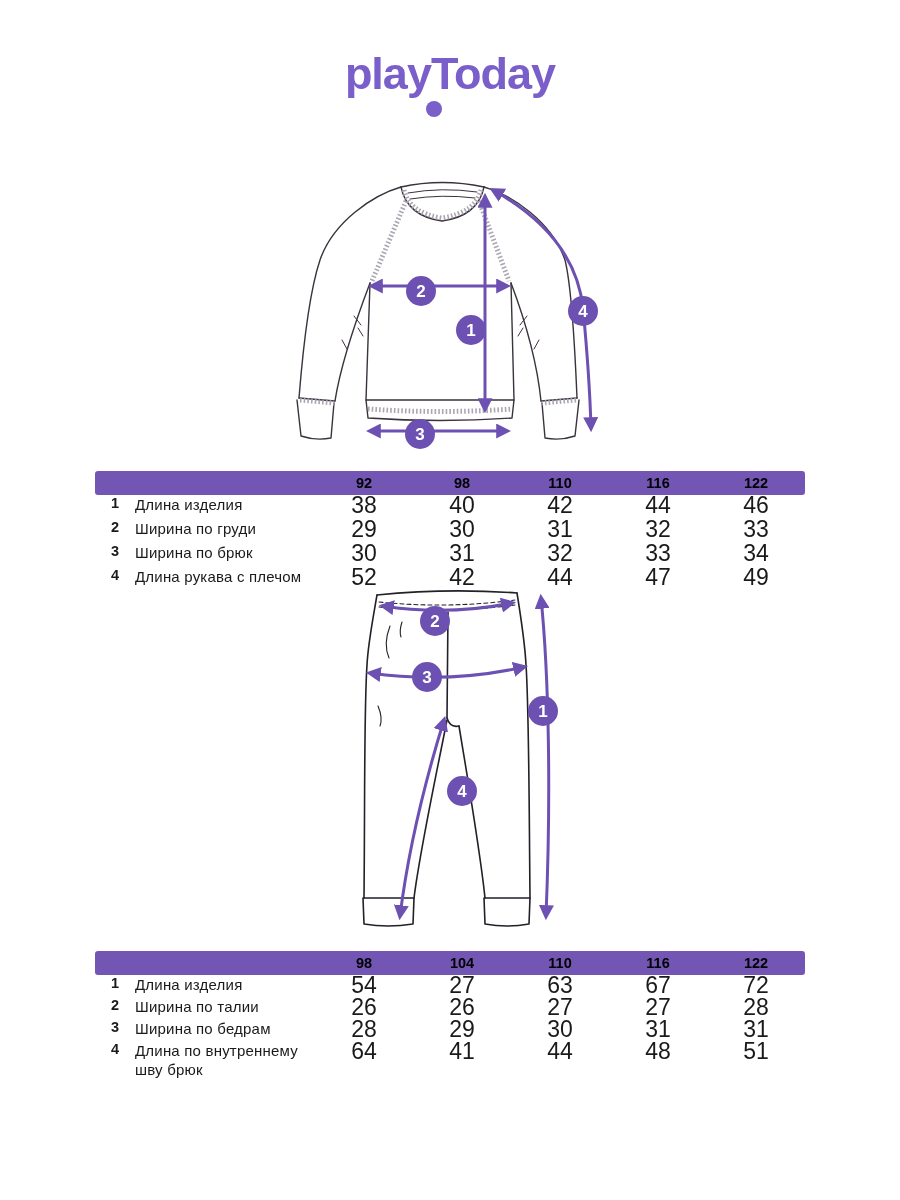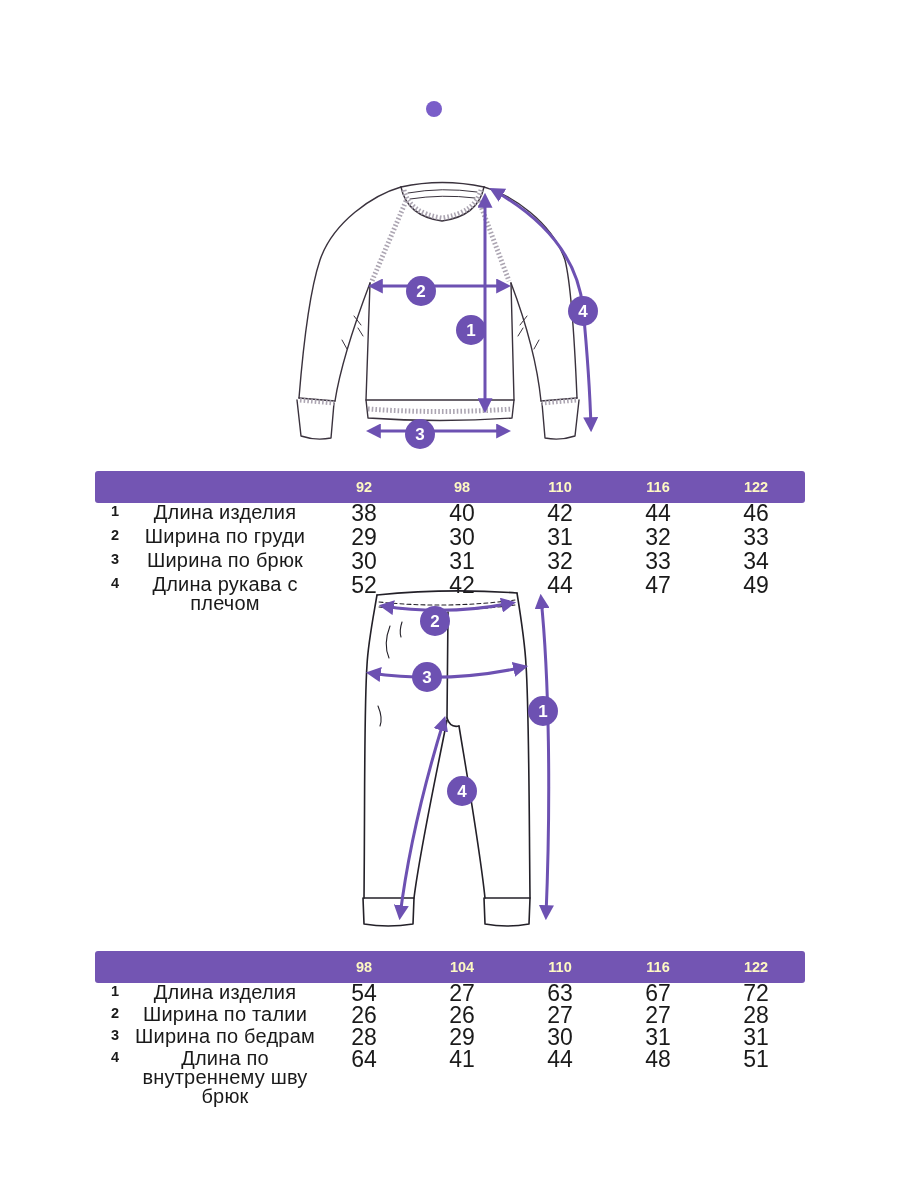--- a/index.html
+++ b/index.html
@@ -34,37 +34,40 @@
   }
 
   
   table.size-table{
     position:absolute;left:95px;width:710px;
     border-collapse:collapse;table-layout:fixed;
   }
   #table-top{top:471px;}
   #table-bottom{top:951px;}
   table.size-table thead th{
-    background:var(--purple-band);color:#fef9c3;font-weight:700;font-size:14.5px;
-    height:32px;padding:0;text-align:center;vertical-align:middle;
+    background:var(--purple-band);color:#000000;font-weight:700;font-size:14.5px;
+    height:24px;padding:0;text-align:center;vertical-align:middle;
   }
   table.size-table thead th:first-child{border-radius:3px 0 0 3px;}
   table.size-table thead th:last-child{border-radius:0 3px 3px 0;}
   table.size-table tbody td{padding:0;vertical-align:top;color:var(--ink);}
   #table-top tbody tr{height:24px;}
   #table-bottom tbody tr{height:22px;}
   td.num{text-align:center;font-weight:700;font-size:14.5px;padding-top:5px;}
-  td.label{text-align:center;font-size:20px;line-height:19px;padding-top:4px;letter-spacing:.2px;}
+  td.label{text-align:left;font-size:15px;line-height:19px;padding-top:4px;letter-spacing:.2px;}
   td.val{text-align:center;font-size:23px;line-height:21px;padding-top:2px;font-weight:400;}
 </style>
 </head>
 <body>
 
 <div class="page">
 
+  <div class="logo-wrap">
+    <span class="logo-text">playToday</span>
+  </div>
   <span class="logo-dot"></span>
 
   <svg id="sweatshirt-svg" class="diagram" width="340" height="292" viewBox="0 0 340 292">
     <defs>
       <marker id="ahA" markerWidth="5" markerHeight="5" refX="3.6" refY="2.5" orient="auto-start-reverse">
         <path d="M0,0 L5,2.5 L0,5 Z" fill="#6d51b2"></path>
       </marker>
     </defs>
 
     <g stroke="#3a323d" stroke-width="1.4" fill="none" stroke-linecap="round">

